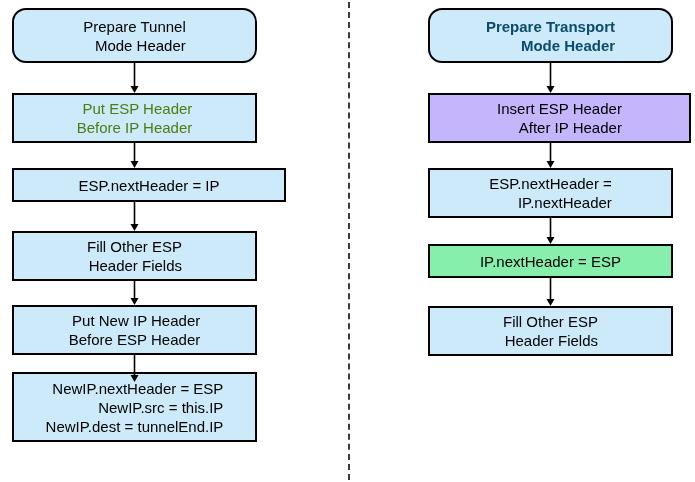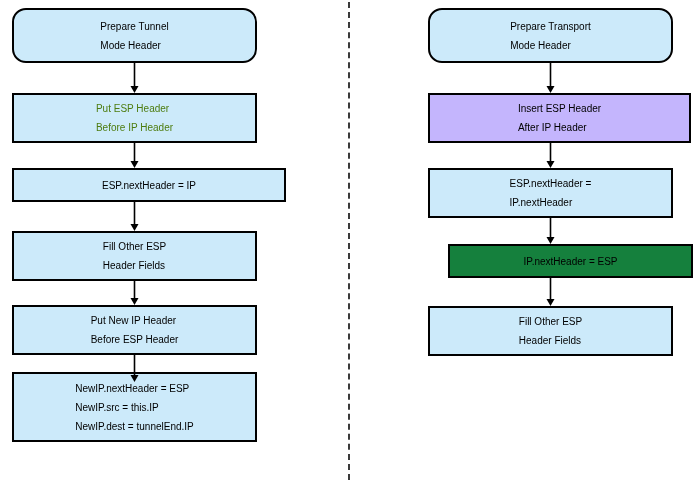--- a/index.html
+++ b/index.html
@@ -32,23 +32,23 @@
   }
 
   .node {
     position: absolute;
     box-sizing: border-box;
     border: 2px solid #404040;
     background: #cceafa;
     display: flex;
     align-items: center;
     justify-content: center;
-    text-align: left;
+    text-align: right;
     color: #000000;
-    font-size: 10px;
+    font-size: 15px;
     line-height: 19px;
     letter-spacing: 0px;
     white-space: pre-line;
   }
 
   .node.rounded {
     border-radius: 14px;
   }
 
   .arrow {
@@ -99,27 +99,27 @@
         <line x1="5.5" y1="0" x2="5.5" y2="18" stroke="#000000" stroke-width="1.6"></line>
         <polygon points="1.5,17 9.5,17 5.5,24" fill="#000000"></polygon>
       </svg>
     </div>
     <div class="arrow" style="left: 129px; top: 355px; height: 27px;">
       <svg width="11" height="27" viewBox="0 0 11 27">
         <line x1="5.5" y1="0" x2="5.5" y2="21" stroke="#000000" stroke-width="1.6"></line>
         <polygon points="1.5,20 9.5,20 5.5,27" fill="#000000"></polygon>
       </svg>
     </div>
-    <div class="node rounded" style="left: 428px; top: 8px; width: 245px; height: 55px; background: rgb(204, 234, 250); border-color: rgb(0, 0, 0); color: #000000;">Prepare Transport
+    <div class="node rounded" style="left: 428px; top: 8px; width: 245px; height: 55px; background: rgb(204, 234, 250); border-color: rgb(0, 0, 0); color: #0c4a6e; font-weight: bold;">Prepare Transport
 Mode Header</div>
     <div class="node" style="left: 428px; top: 93px; width: 263px; height: 50px; background: #c4b5fd; border-color: rgb(0, 0, 0); color: rgb(0, 0, 0);">Insert ESP Header
 After IP Header</div>
     <div class="node" style="left: 428px; top: 168px; width: 245px; height: 50px; background: rgb(204, 234, 250); border-color: rgb(0, 0, 0); color: rgb(0, 0, 0);">ESP.nextHeader =
 IP.nextHeader</div>
-    <div class="node" style="left: 428px; top: 244px; width: 245px; height: 34px; background: #15803d; border-color: rgb(0, 0, 0); color: rgb(0, 0, 0); margin-left: 20px;">IP.nextHeader = ESP</div>
+    <div class="node" style="left: 428px; top: 244px; width: 245px; height: 34px; background: #86efac; border-color: rgb(0, 0, 0); color: rgb(0, 0, 0);">IP.nextHeader = ESP</div>
     <div class="node" style="left: 428px; top: 306px; width: 245px; height: 50px; background: rgb(204, 234, 250); border-color: rgb(0, 0, 0); color: rgb(0, 0, 0);">Fill Other ESP
 Header Fields</div>
     <div class="arrow" style="left: 545px; top: 63px; height: 30px;">
       <svg width="11" height="30" viewBox="0 0 11 30">
         <line x1="5.5" y1="0" x2="5.5" y2="24" stroke="#000000" stroke-width="1.6"></line>
         <polygon points="1.5,23 9.5,23 5.5,30" fill="#000000"></polygon>
       </svg>
     </div>
     <div class="arrow" style="left: 545px; top: 143px; height: 25px;">
       <svg width="11" height="25" viewBox="0 0 11 25">

